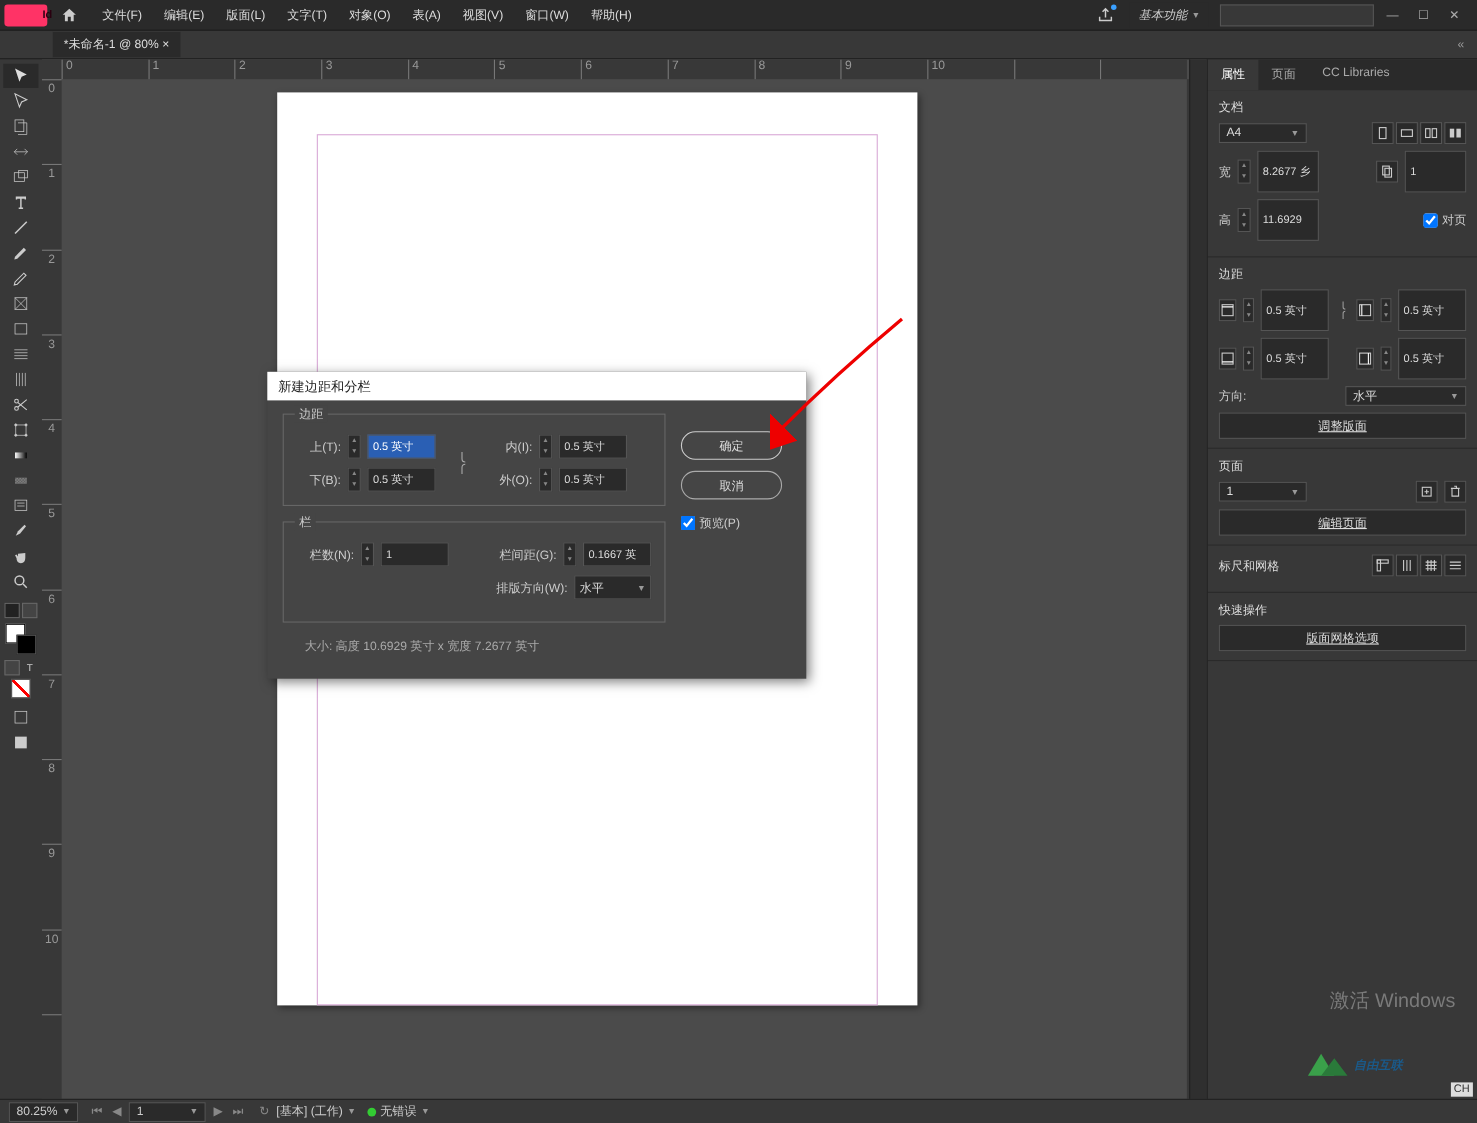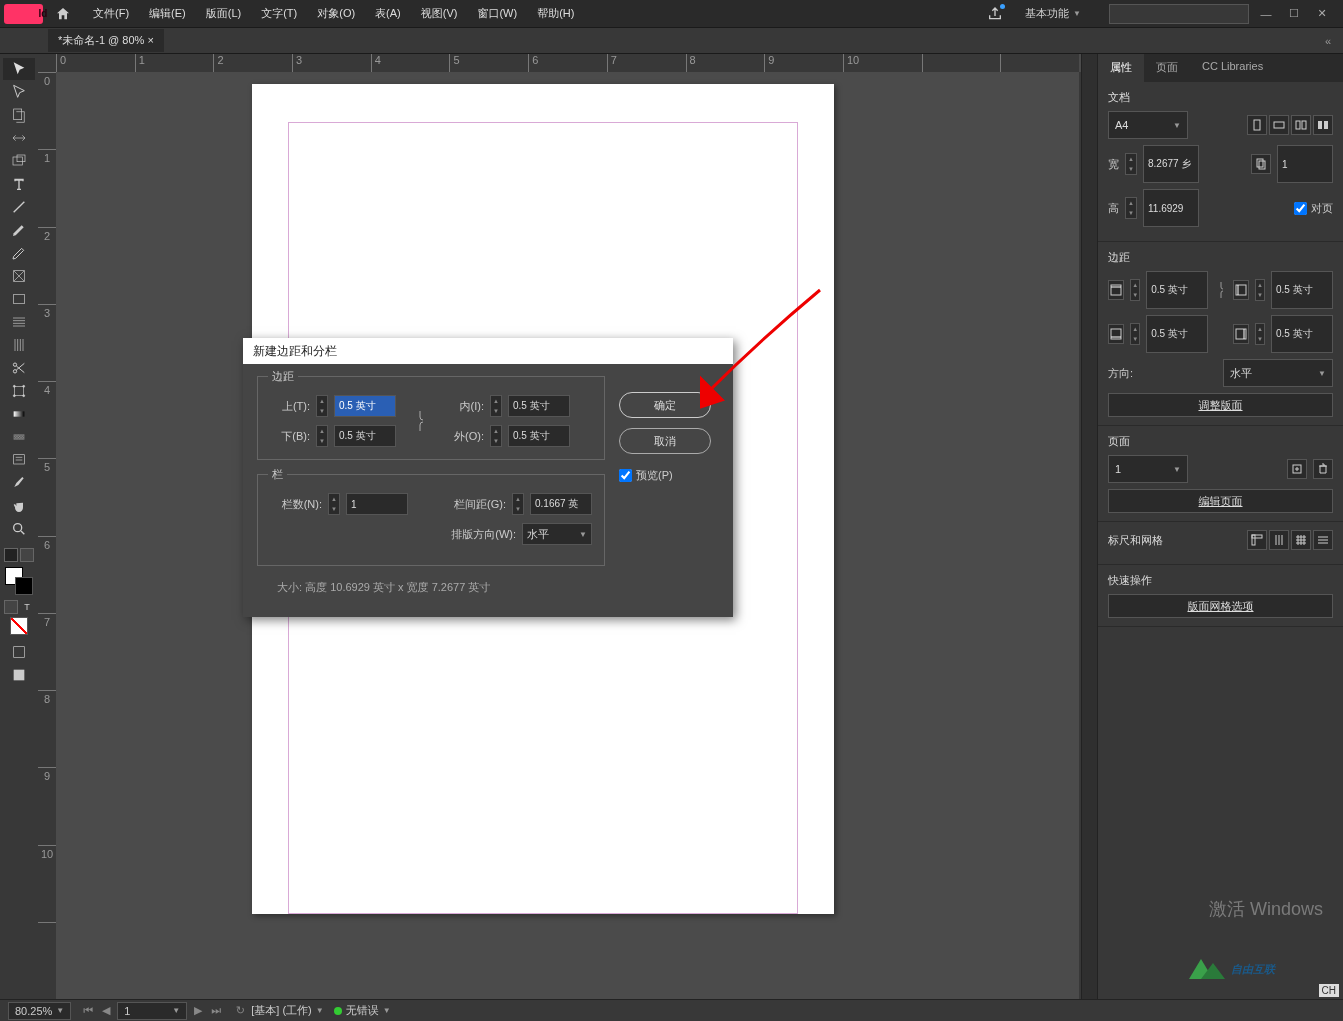--- a/index.html
+++ b/index.html
@@ -6,21 +6,21 @@
 body { background: #2a2a2a; color: #ccc; width: 1343px; height: 1021px; overflow: hidden; position: relative; }
 
 
 .menubar { background: #2a2a2a; height: 28px; display: flex; align-items: center; padding: 0 4px; border-bottom: 1px solid #1a1a1a; }
 .app-icon { width: 20px; height: 20px; background: #ff3366; border-radius: 3px; margin-right: 8px; display:flex;align-items:center;justify-content:center; color:#2a0010; font-weight:bold; font-size:10px;padding-left:39px;}
 .home-ic { width: 24px; height: 24px; display:flex; align-items:center; justify-content:center; margin-right: 8px; cursor:pointer; }
 .menu-item { padding: 4px 10px; cursor: pointer; color: #ddd; }
 .menu-spacer { flex: 1; }
 .share-ic { width:24px; height:24px; display:flex;align-items:center;justify-content:center; margin-right:10px; position:relative;}
 .share-ic::after{content:'';position:absolute;top:2px;right:2px;width:5px;height:5px;background:#3aa0ff;border-radius:50%;}
-.workspace-dd { padding: 4px 8px; background:#2a2a2a; cursor:pointer; margin-right:20px; display:flex;align-items:center;gap:4px;}
+.workspace-dd { padding: 4px 8px; background:#2a2a2a; cursor:pointer; margin-right:10px; display:flex;align-items:center;gap:4px;font-style:italic;}
 .search-top { width: 140px; height: 20px; background: #383838; border: 1px solid #555; margin-right: 10px; }
 .win-btns { display: flex; gap: 14px; margin-right: 10px; }
 .win-btn { width: 14px; height: 14px; cursor: pointer; color:#aaa; display:flex;align-items:center;justify-content:center;}
 
 
 .tabbar { background: #383838; height: 26px; display: flex; align-items: center; padding-left: 48px; border-bottom: 1px solid #1a1a1a; }
 .doc-tab { background: #2a2a2a; padding: 4px 10px; display: flex; align-items: center; gap: 6px; font-size: 11px; color:#ddd;}
 .tabbar-right-icons { margin-left:auto; margin-right:8px; display:flex; gap:4px;}
 .small-ico-btn { width:14px; height:14px; cursor:pointer; color:#999; display:flex;align-items:center;justify-content:center;}
 
@@ -52,21 +52,21 @@
 
 .panel-right { position: absolute; right: 0; top: 54px; width: 246px; bottom: 22px; background: #383838; border-left:1px solid #222; overflow-y:auto;}
 .panel-right-collapse{position:absolute;right:246px;top:54px;bottom:22px;width:16px;background:#2f2f2f;border-left:1px solid #222;}
 .panel-tabs { display:flex; background:#2a2a2a; height:28px; align-items:stretch;}
 .ptab { padding: 6px 12px; color:#aaa; cursor:pointer;}
 .ptab.act { background:#383838; color:#fff;}
 .psec { padding: 8px 10px; border-bottom: 1px solid #2a2a2a; }
 .psec-title { color:#ddd; margin-bottom:6px; font-size:11px;}
 .psec-nosel { color:#aaa;}
 .prow { display:flex; align-items:center; gap:6px; margin-bottom:6px;}
-.psel { flex:1; background:#2a2a2a; border:1px solid #555; height:28px; padding:0 6px; display:flex;align-items:center;justify-content:space-between; color:#ddd;}
+.psel { flex:1; background:#2a2a2a; border:1px solid #555; height:18px; padding:0 6px; display:flex;align-items:center;justify-content:space-between; color:#ddd;}
 .pinput { width:62px; background:#2a2a2a; border:1px solid #555; height:38px; padding:0 4px; color:#ddd; font-size:10px;}
 .plabel-w{color:#ccc;}
 .picon{width:20px;height:20px;border:1px solid #555;background:#2a2a2a;display:flex;align-items:center;justify-content:center;cursor:pointer;}
 .picon-row{display:flex;gap:2px;}
 .pchk{display:flex;align-items:center;gap:4px;}
 .pbtn { width:100%; background:#2a2a2a; border:1px solid #555; height:24px; color:#ddd; cursor:pointer;text-decoration:underline;}
 .spin{width:12px;height:22px;background:#2a2a2a;border:1px solid #555;display:flex;flex-direction:column;}
 .spin div{flex:1;display:flex;align-items:center;justify-content:center;font-size:6px;color:#888;}
 .linkic{width:16px;height:28px;display:flex;align-items:center;justify-content:center;color:#999;}
 

